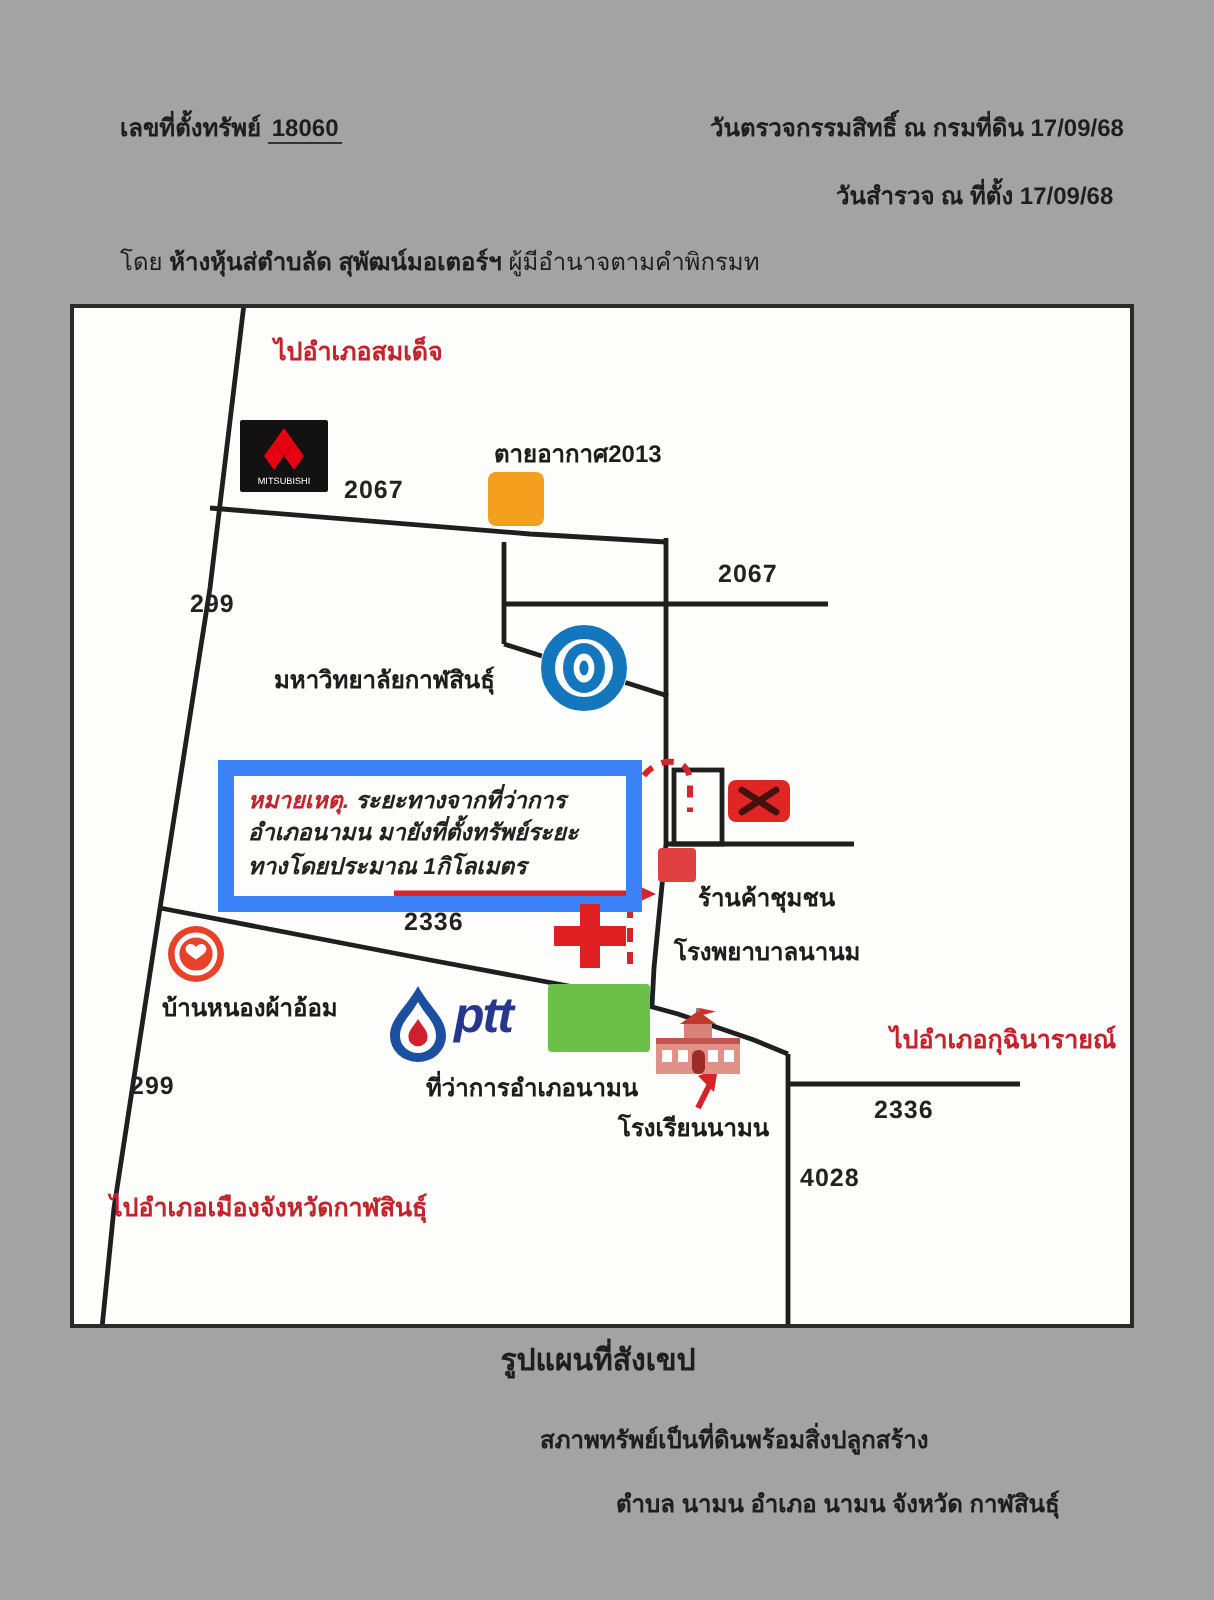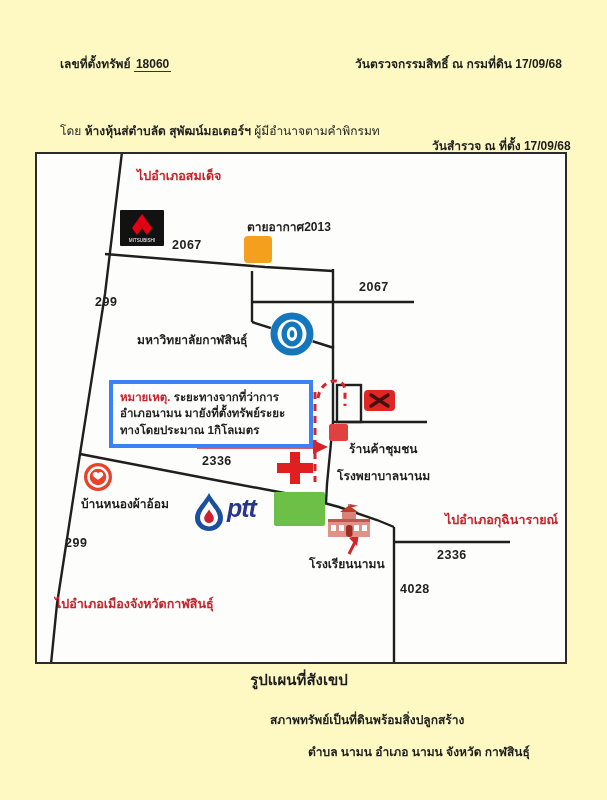--- a/index.html
+++ b/index.html
@@ -1,48 +1,48 @@
 <!DOCTYPE html>
 <html><head>
 <meta charset="utf-8">
 <style>
   html,body{margin:0;padding:0;}
   body{width:607px;height:800px;background:#e9e9e7;position:relative;
        font-family:"Liberation Sans","DejaVu Sans",sans-serif;color:#1e1e1e;}
-  .page{position:absolute;inset:0;background:#fef9c3;overflow:hidden;}
+  .page{position:absolute;inset:0;background:#a3a3a3;overflow:hidden;}
   .abs{position:absolute;white-space:nowrap;}
   .lbl{font-size:12px;font-weight:600;color:#1d1d1d;}
   .num{font-size:12.5px;font-weight:600;color:#222;letter-spacing:.5px;}
   .red{color:#c4232b;}
   .hdr{font-size:12px;font-weight:600;}
   .map{position:absolute;left:35px;top:152px;width:528px;height:508px;
        border:2px solid #2b2b2b;background:#fdfdfb;}
   .map svg.roads{position:absolute;left:0;top:0;}
   .underln{border-bottom:1.2px solid #333;padding:0 2px;}
   .orange-sq{position:absolute;background:#f49f1e;border-radius:4px;}
   .red-sq{position:absolute;background:#e04040;border-radius:2px;}
   .green-rect{position:absolute;background:#6cbf47;border-radius:2px;}
   .note-box{position:absolute;left:72px;top:226px;width:182px;
-            border:4px solid #3b82f6;padding:5px 7px 6px 7px;
-            font-size:11.5px;line-height:1.42;font-weight:600;white-space:normal;color:#222;}
+            border:8px solid #3b82f6;padding:5px 7px 6px 7px;
+            font-size:11.5px;line-height:1.42;font-weight:600;white-space:normal;color:#222;font-style:italic;}
   .ptt-text{font-size:25px;font-weight:700;font-style:italic;color:#27368f;letter-spacing:-1px;}
   .caption{font-size:15px;font-weight:600;}
   .foot{font-size:12px;font-weight:600;}
 </style>
 </head>
 <body>
 
 <div class="page">
 
   <div class="abs hdr" style="left:60px;top:54px;">
     <span>เลขที่ตั้งทรัพย์</span>
     <span class="underln">18060</span>
   </div>
   <div class="abs hdr" style="left:355px;top:54px;">วันตรวจกรรมสิทธิ์ ณ กรมที่ดิน 17/09/68</div>
-  <div class="abs hdr" style="left:432px;top:88px;margin-top:48px;">วันสำรวจ ณ ที่ตั้ง 17/09/68</div>
+  <div class="abs hdr" style="left:418px;top:88px;">วันสำรวจ ณ ที่ตั้ง 17/09/68</div>
   <div class="abs" style="left:60px;top:121px;font-size:12px;">
     <span>โดย</span>
     <span style="font-weight:700;">ห้างหุ้นส่ตำบลัด สุพัฒน์มอเตอร์ฯ</span>
     <span>ผู้มีอำนาจตามคำพิกรมท</span>
   </div>
 
   <div class="map">
 
     <svg class="roads" width="528" height="508" viewBox="0 0 528 508">
       <g fill="none" stroke="#1f1f1f" stroke-width="2.4">
@@ -123,20 +123,21 @@
     <div class="abs lbl" style="left:44px;top:340px;">บ้านหนองผ้าอ้อม</div>
     <div class="abs num" style="left:28px;top:382px;">299</div>
 
     <div class="green-rect" style="left:237px;top:338px;width:51px;height:34px;"></div>
     <svg class="abs" style="left:156px;top:338px;" width="32" height="40">
       <path d="M16,1 C10,12 2,17 2,26 a14,13 0 0 0 28,0 C30,17 22,12 16,1 z" fill="#1d4fa0"></path>
       <path d="M16,9 C12,16 7,19.5 7,26 a9,8.5 0 0 0 18,0 C25,19.5 20,16 16,9 z" fill="#ffffff"></path>
       <path d="M16,17.5 c-2.4,4 -4.8,5.8 -4.8,9 a4.8,4.6 0 0 0 9.6,0 c0,-3.2 -2.4,-5 -4.8,-9 z" fill="#cf2030"></path>
     </svg>
     <div class="abs ptt-text" style="left:190px;top:340px;">ptt</div>
+    <div class="abs lbl" style="left:176px;top:380px;">ที่ว่าการอำเภอนามน</div>
 
     <svg class="abs" style="left:291px;top:349px;" width="42" height="34">
       <rect x="20" y="1" width="1.6" height="8" fill="#8a8a8a"></rect>
       <polygon points="21.6,1 30,2.8 21.6,5" fill="#d32f2f"></polygon>
       <polygon points="12,9 30,9 21,2.5" fill="#c0392b"></polygon>
       <rect x="14" y="9" width="14" height="11" fill="#d9827a"></rect>
       <rect x="0" y="16" width="42" height="3" fill="#c0564e"></rect>
       <rect x="0" y="19" width="42" height="15" fill="#e09288"></rect>
       <rect x="3" y="22" width="5" height="6" fill="#ffffff"></rect>
       <rect x="11" y="22" width="5" height="6" fill="#ffffff"></rect>

